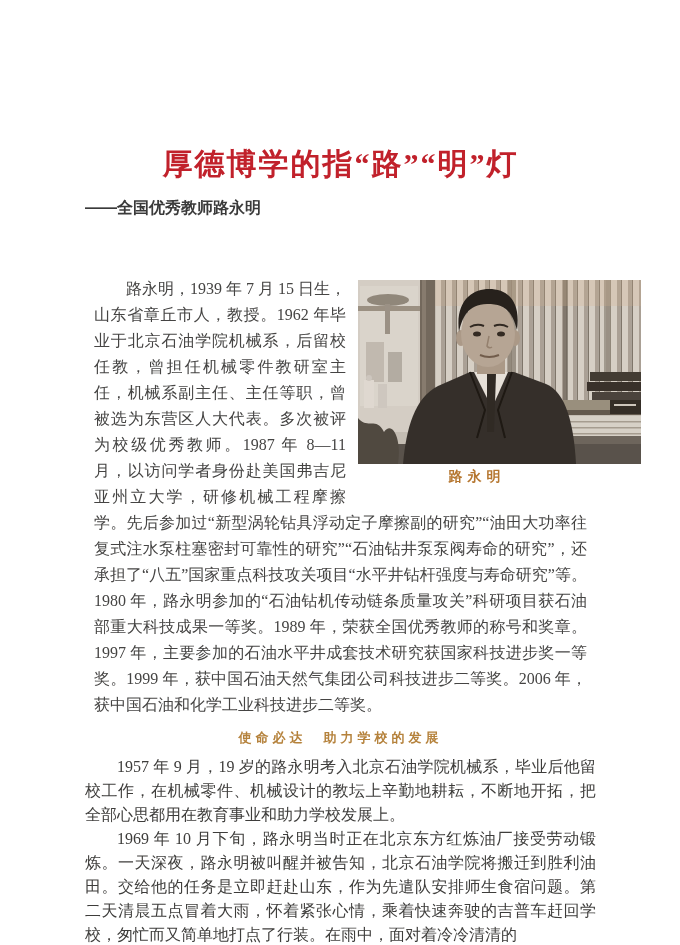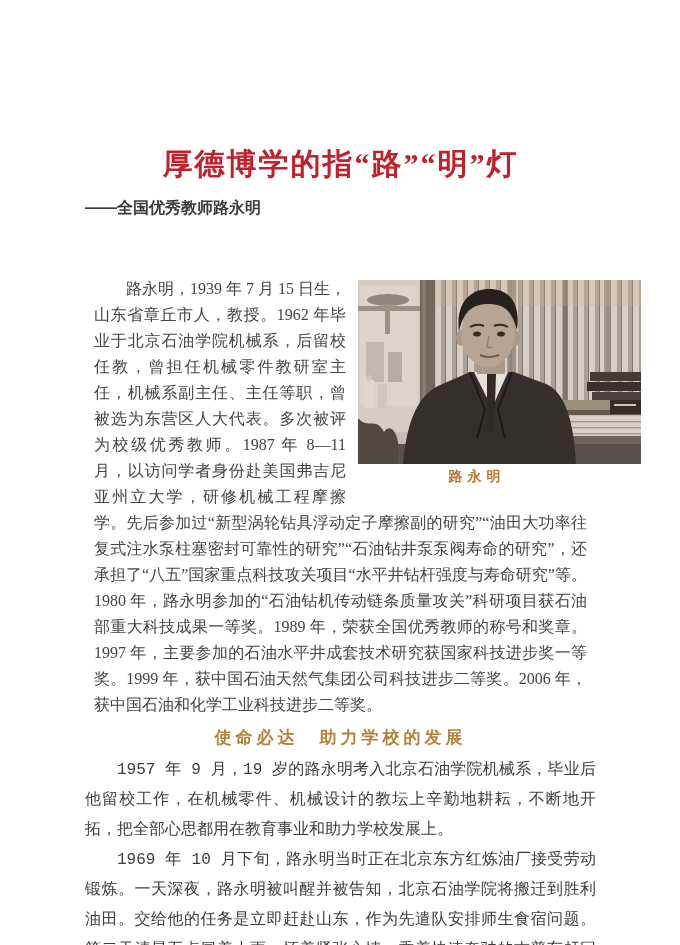--- a/index.html
+++ b/index.html
@@ -56,31 +56,30 @@
   p.intro-para {
     margin: 9px;
     line-height: 26px;
     text-indent: 32px;
     color: #454443;
   }
   h2.section-heading {
     clear: none;
     margin: 6px 0;
     text-align: center;
-    font-size: 17px;
+    font-size: 13px;
     line-height: 22px;
     font-weight: bold;
     letter-spacing: 4px;
     color: var(--accent-gold, #b5823c);
   }
   p.body-para {
     margin: 0;
-    line-height: 30px;
+    line-height: 24px;
     text-indent: 32px;
-    font-family: Liberation Mono, monospace;
   }
 </style>
 </head>
 <body>
 
 <div class="page" style="--page-bg: #ffffff; --title-red: #c1212b; --subtitle-gray: #3a3a3a; --accent-gold: #b5823c; --caption-gold: #b5762f; --body-text: #3e3d3b;">
 
   <h1 class="doc-title">厚德博学的指“路”“明”灯</h1>
 
   <div class="doc-subtitle">——全国优秀教师路永明</div>

